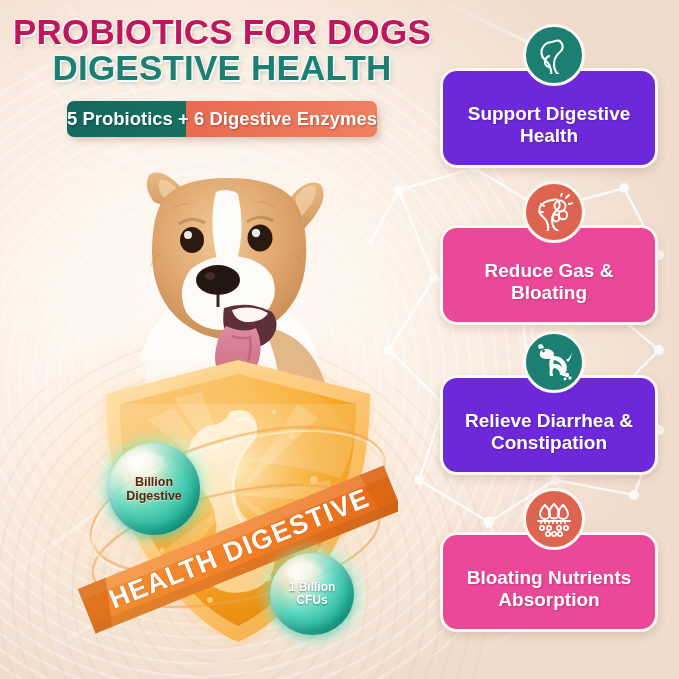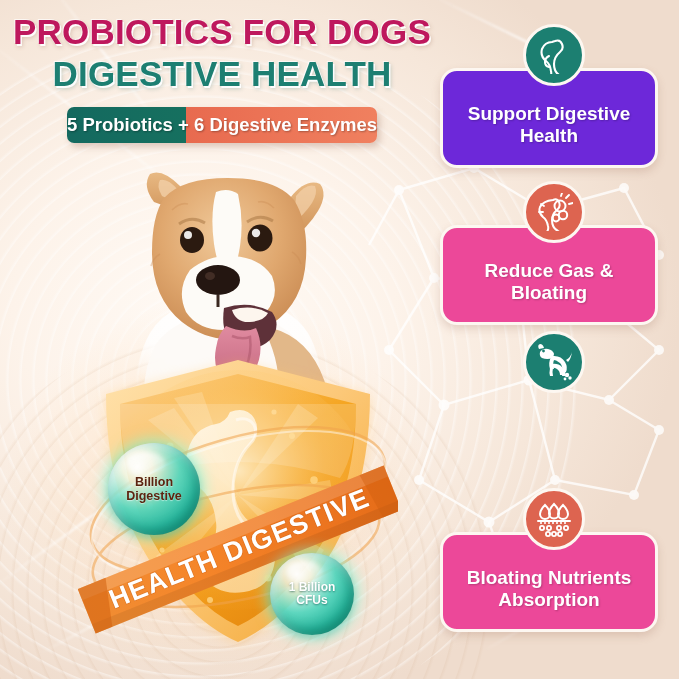--- a/index.html
+++ b/index.html
@@ -48,21 +48,21 @@
   
   .header{ position:absolute; left:0; top:14px; width:444px; z-index:6; text-align:center; }
   .title1{
     font-size:35px; font-weight:bold; letter-spacing:.2px;
     color:#be185d; line-height:1.02;
     text-shadow:1.5px 1.5px 0 rgba(255,255,255,.95), -1px -1px 0 rgba(255,255,255,.7), 2px 3px 4px rgba(140,90,70,.28);
     white-space:nowrap;
   }
   .title2{
     font-size:35px; font-weight:bold; letter-spacing:.2px;
-    color:#1d7f72; line-height:1.05; margin-top:6px;
+    color:#1d7f72; line-height:1.05; margin-top:0;
     text-shadow:1.5px 1.5px 0 rgba(255,255,255,.95), -1px -1px 0 rgba(255,255,255,.7), 2px 3px 4px rgba(60,120,110,.28);
     white-space:nowrap;
   }
   .pill-wrap{ margin-top:15px; display:flex; justify-content:center; }
   .pill{
     position:relative; display:inline-flex; align-items:center; justify-content:center;
     height:36px; padding:0 0; border-radius:7px;
     background:linear-gradient(90deg,#14695f 0%, #16705f 38.5%, #e86a4f 38.5%, #f0805f 100%);
     box-shadow:3px 4px 7px rgba(150,100,80,.30);
     color:#ffffff; font-size:18.5px; font-weight:bold; white-space:nowrap;
@@ -382,20 +382,23 @@
       <g stroke="#ffffff" stroke-width="1.9" stroke-linecap="round">
         <path d="M31 5 l3 -3"></path>
           <path d="M34 11 l4 -1"></path>
           <path d="M26 3 l1 -3"></path>
         <path d="M9 13 l-3 -2"></path>
           <path d="M8 19 l-4 0"></path>
       </g>
     </svg>
   </div>
 
+  <div class="card card-coral" id="card-2">
+    <div class="card-text">Relieve Diarrhea &amp; Constipation</div>
+  </div>
   <div class="card-icon icon-teal" id="icon-2">
     <svg width="40" height="40" viewBox="0 0 40 40">
       <g fill="#ffffff">
 
         <path d="M6 10 q3 -4 8 -3 q5 1 6 5 l-1 4 q-6 2 -11 0 q-3 -2 -2 -6 Z"></path>
         <path d="M5 7 q-2 -4 1 -5 q3 0 4 4 Z"></path>
         <circle cx="9.5" cy="9" r="1.4" fill="#1c7f71"></circle>
 
         <rect x="16" y="10" width="3" height="6" rx="1" transform="rotate(12 17 13)"></rect>
 

